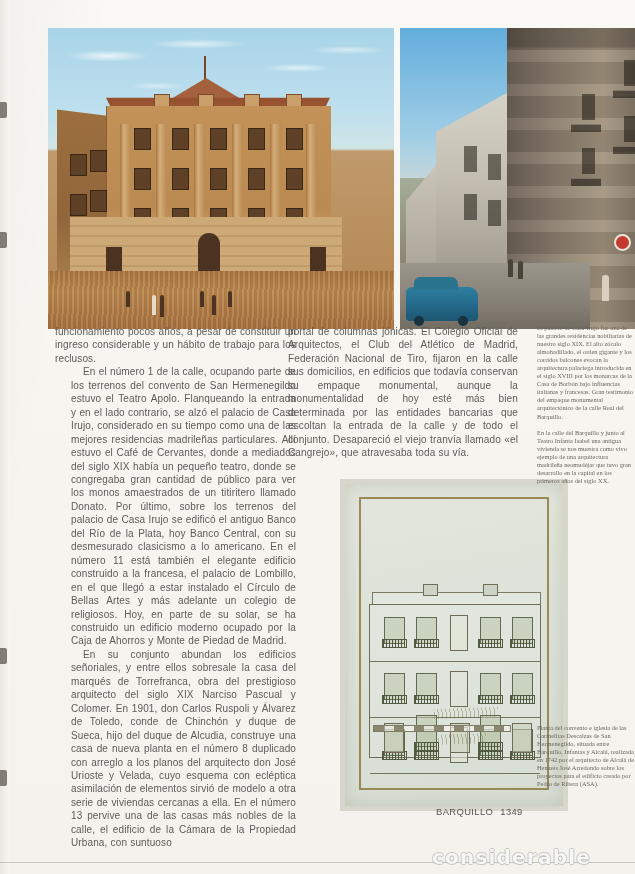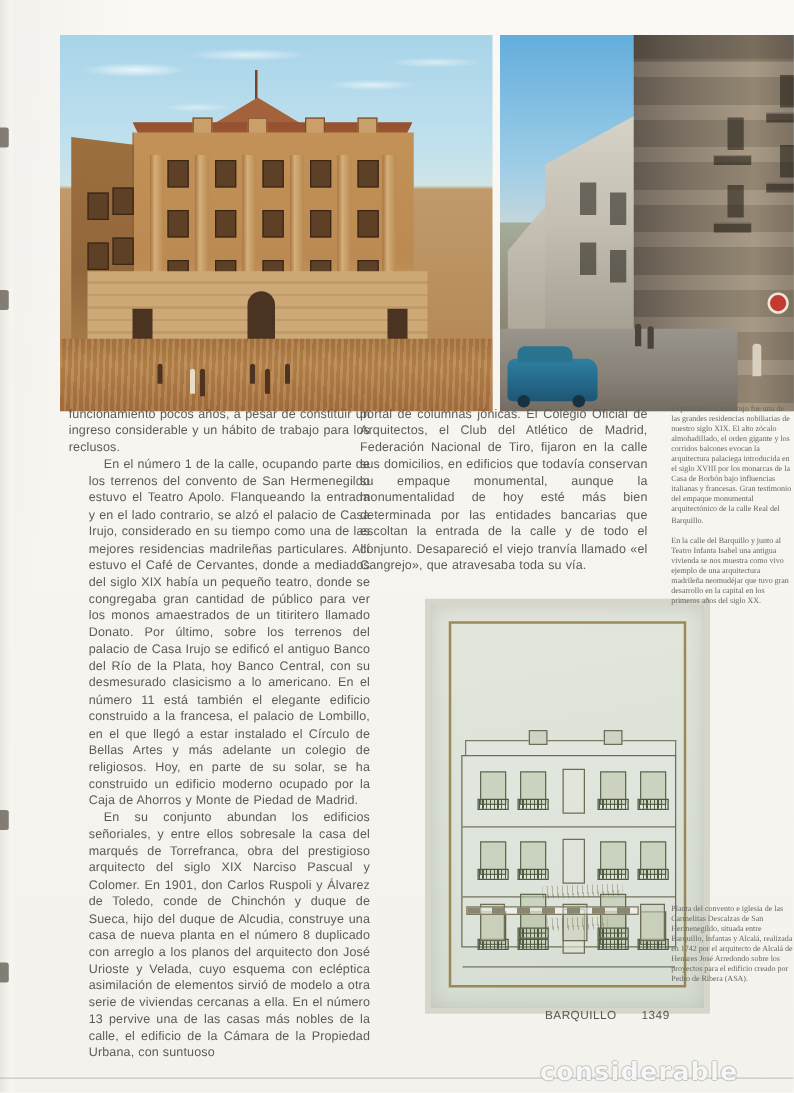--- a/index.html
+++ b/index.html
@@ -377,21 +377,21 @@
 
   
   #footer-label {
     position: absolute;
     left: 436px; top: 806px;
     font-family: "Liberation Sans", sans-serif;
     font-size: 9.4px;
     letter-spacing: .4px;
     color: #58564f;
   }
-  #footer-label .num { margin-left: 20px; }
+  #footer-label .num { margin-left: 7px; }
 
   #watermark {
     position: absolute;
     left: 432px; top: 845px;
     font-family: "DejaVu Sans", sans-serif;
     font-size: 20px;
     font-weight: bold;
     letter-spacing: 1.2px;
     color: rgba(255,255,255,.92);
     text-shadow:

